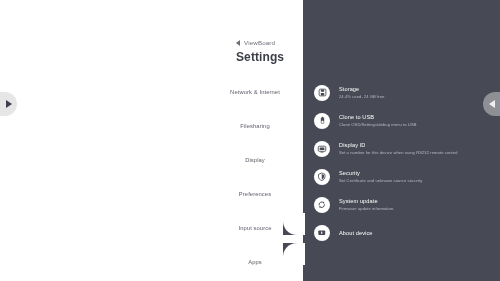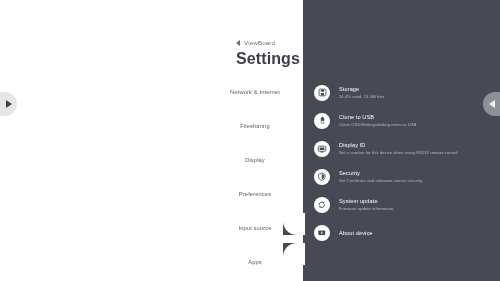--- a/index.html
+++ b/index.html
@@ -105,21 +105,21 @@
   }
   .breadcrumb-label {
     font-size: 6.2px;
     color: #6c6f79;
     letter-spacing: .15px;
   }
 
   .page-title {
     position: absolute;
     left: 236px; top: 50px;
-    font-size: 16px;
+    font-size: 12px;
     font-weight: bold;
     color: #3c3f48;
     letter-spacing: .1px;
   }
 
   
   .nav-list {
     position: absolute;
     left: 0; top: 80px;
     width: 303px;

